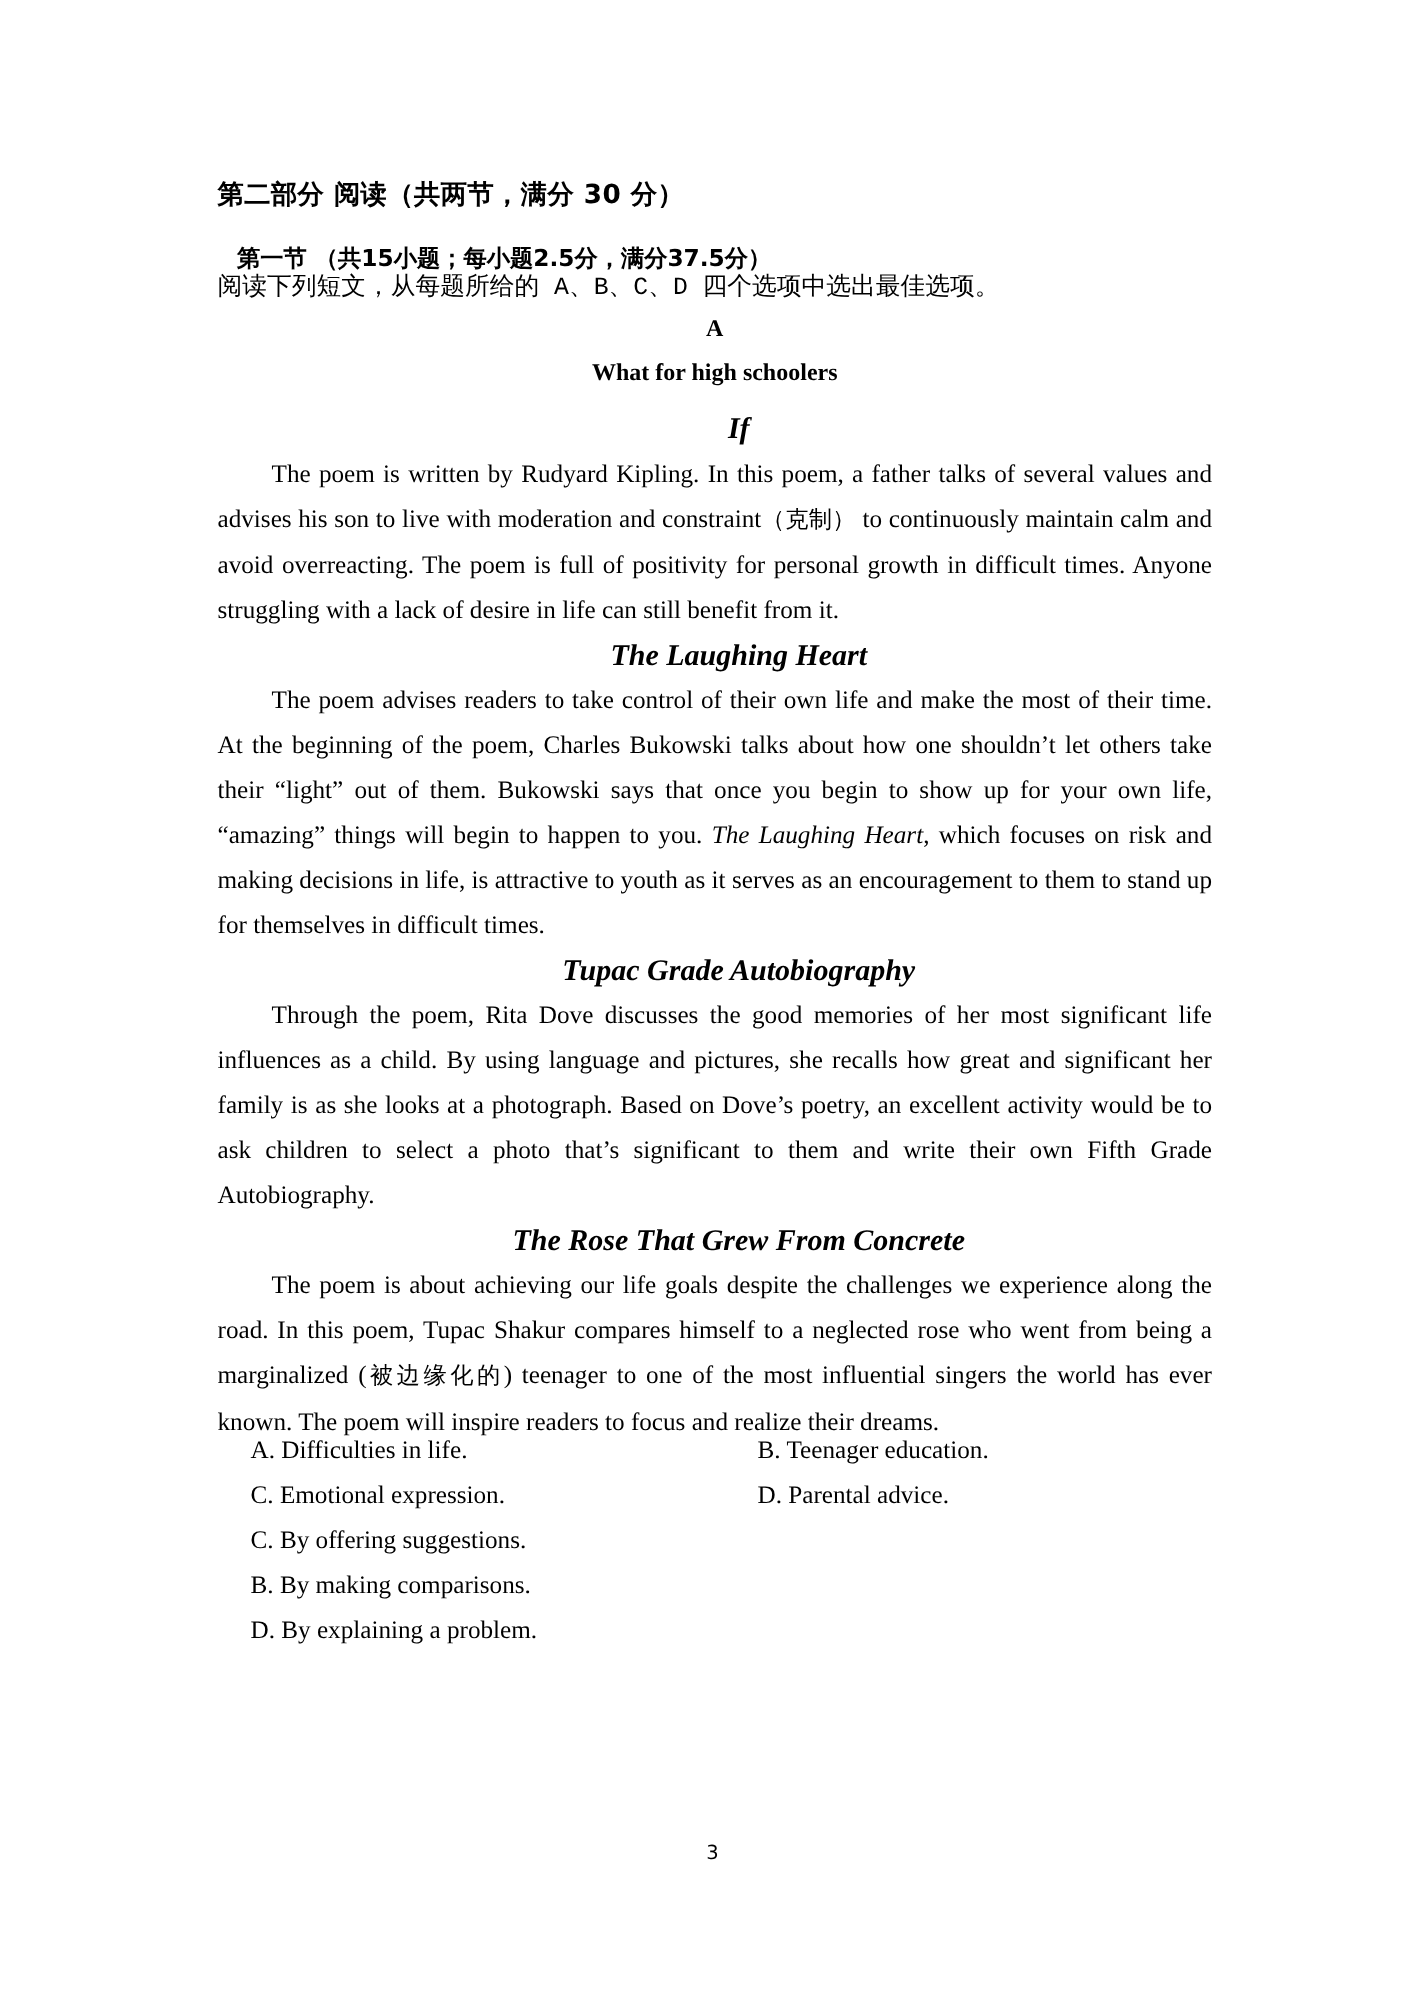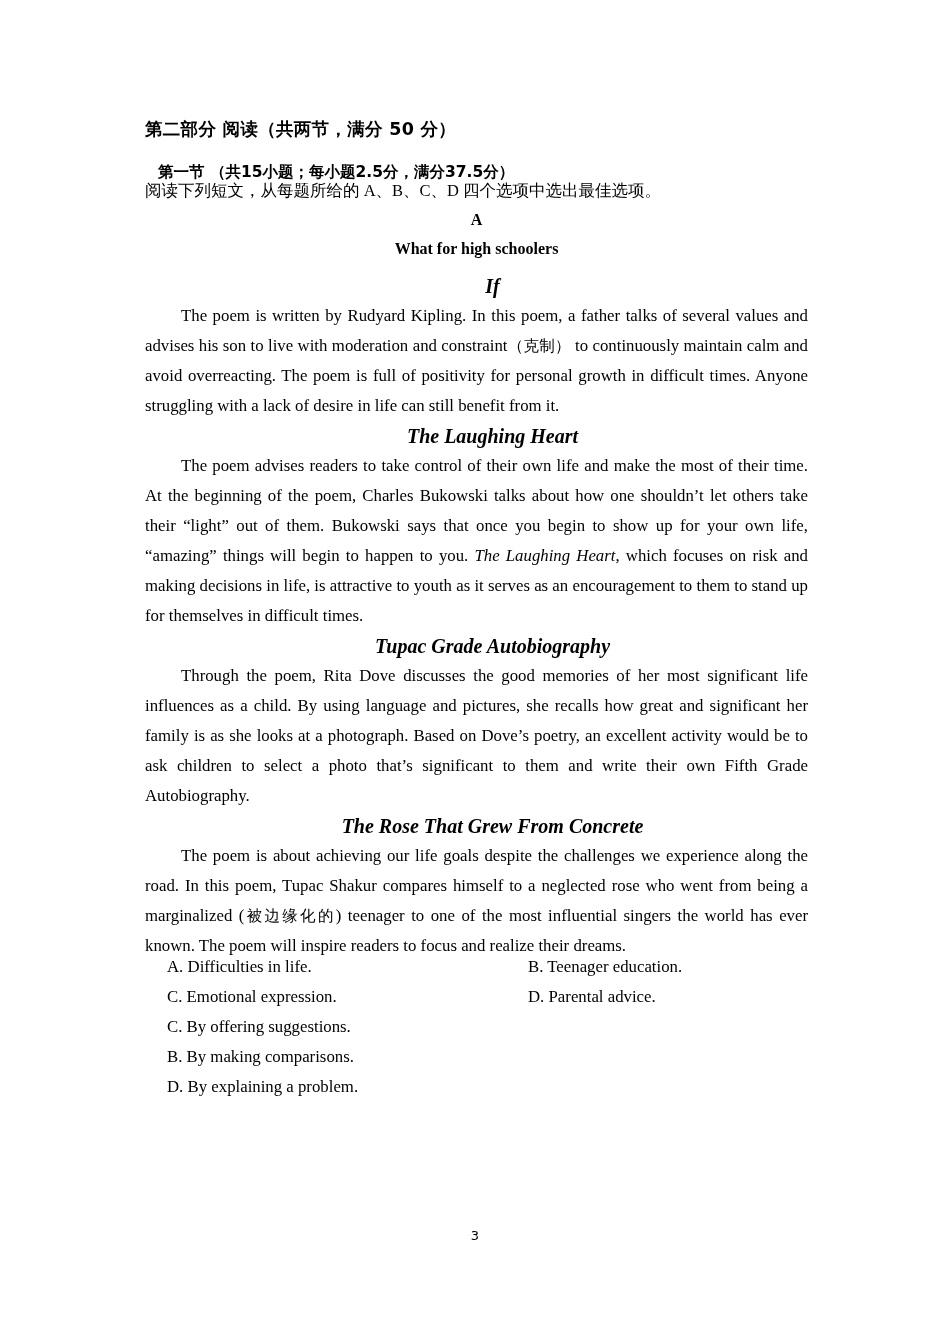--- a/index.html
+++ b/index.html
@@ -40,21 +40,21 @@
     font-family: "DejaVu Sans", "Liberation Sans", sans-serif;
     font-weight: bold;
     font-size: 15.5px;
     margin: 13px;
     position: absolute;
     top: 149px;
     left: 0;
     white-space: nowrap;
   }
   .instruction {
-    font-family: Liberation Serif, serif;
+    font-family: Liberation Mono, monospace;
     font-size: 16.5px;
     margin: 0;
     position: absolute;
     top: 180px;
     left: 0;
     white-space: nowrap;
   }
 
   .passage-letter {
     position: absolute;
@@ -95,21 +95,21 @@
     margin: 0;
     font-size: 16.8px;
     line-height: 30px;
     text-align: justify;
     text-justify: inter-word;
     text-indent: 36px;
     hyphens: none;
   }
   .ital { font-style: italic; }
   .cn {
-    font-family: Liberation Serif, serif;
+    font-family: Liberation Mono, monospace;
     font-size: 15.5px;
   }
 
   
   .questions {
     position: absolute;
     top: 952px;
     left: 0;
     width: 663px;
   }
@@ -125,21 +125,21 @@
     font-size: 16.8px;
   }
   .opt-a {
     position: absolute;
     left: 22px;
     top: 0;
     white-space: nowrap;
   }
   .opt-b {
     position: absolute;
-    left: 383px;
+    left: 360px;
     top: 0;
     white-space: nowrap;
   }
   .opt-single {
     padding-left: 22px;
     font-size: 16.8px;
     line-height: 30px;
     white-space: nowrap;
   }
 
@@ -152,21 +152,21 @@
     font-family: "DejaVu Sans", "Liberation Sans", sans-serif;
     font-size: 13px;
   }
 </style>
 </head>
 <body>
 
 <div class="page">
   <div class="content">
 
-    <div class="sec-head">第二部分 阅读（共两节，满分 50 分）</div>
+    <div class="sec-head">第二部分 阅读（共两节，满分 30 分）</div>
 
     <div class="sub-head">第一节 （共15小题；每小题2.5分，满分37.5分）</div>
 
     <div class="instruction">阅读下列短文，从每题所给的 A、B、C、D 四个选项中选出最佳选项。</div>
 
     <div class="passage-letter">A</div>
 
     <div class="passage-title">What for high schoolers</div>
 
     <div class="body-flow">

